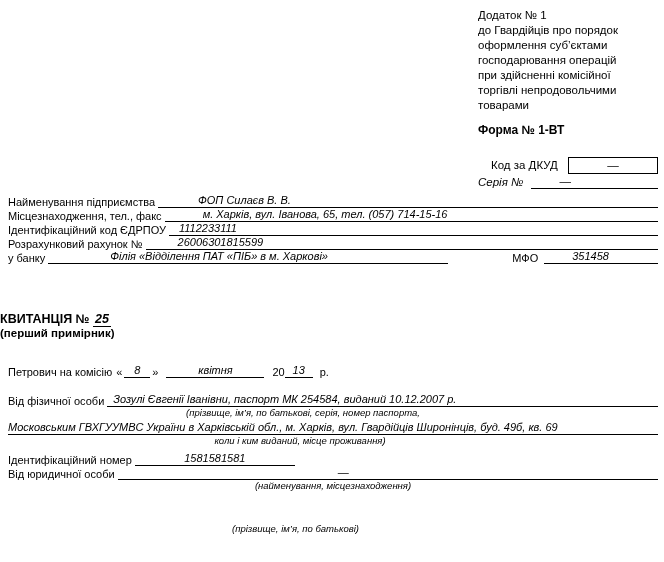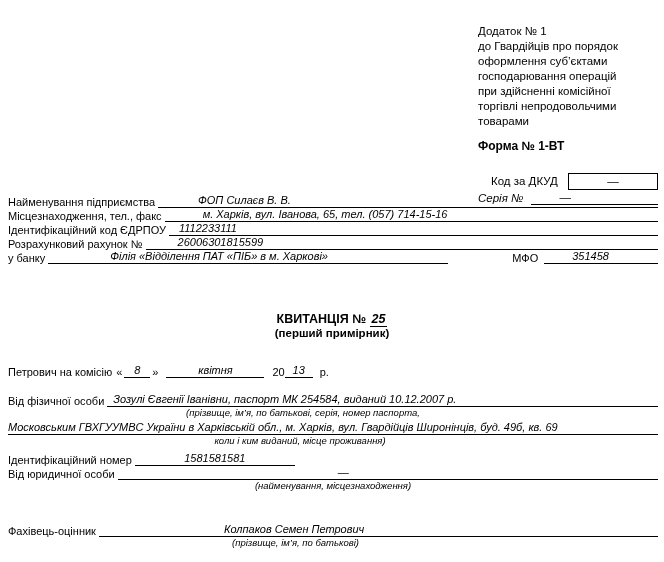--- a/index.html
+++ b/index.html
@@ -3,39 +3,39 @@
 <meta charset="utf-8">
 <style>
   * { margin:0; padding:0; box-sizing:border-box; }
   html,body { background:#fff; }
   .page {
     position:relative; width:664px; height:562px; background:#ffffff;
     font-family:"Liberation Sans", sans-serif; font-size:11px; color:#000;
     overflow:hidden;
   }
   
-  .hdr { position:absolute; left:478px; top:8px; width:180px; font-size:11.5px; line-height:15px;margin-top:16px; }
+  .hdr { position:absolute; left:478px; top:8px; width:180px; font-size:11.5px; line-height:15px; }
   .form-no { font-weight:bold; font-size:12px; margin-top:10px; }
   .dkud-row { display:flex; align-items:center; margin-top:19px;padding-left:13px; }
   .hlbl { white-space:nowrap; }
   .dkud-box { flex:1; margin-left:10px; border:1px solid #000; height:17px; line-height:15px; text-align:center; }
   .seriya-row { display:flex; align-items:center; margin-top:1px; height:14px;font-style:italic; }
   .seriya-blank { flex:1; margin-left:8px; border-bottom:1px solid #000; text-align:left; padding-left:28px; line-height:13px; }
   
   .frow { display:flex; align-items:flex-end; height:14px; }
   .lbl { white-space:nowrap; padding-right:3px; }
   .fill { flex:1; border-bottom:1px solid #000; white-space:nowrap; line-height:13px; }
   .val { font-style:italic; white-space:nowrap; }
   .cap { font-style:italic; font-size:9.5px; line-height:12px; text-align:center; }
   
   .company { position:absolute; left:8px; top:194px; right:6px; }
   .fill-bank { flex:none; width:400px; border-bottom:1px solid #000; line-height:13px; }
   .mfo-lbl { white-space:nowrap; margin-left:64px; padding-right:6px; }
   
-  .title-block { position:absolute; left:0; right:0; top:312px; text-align:center; font-weight:bold; }
+  .title-block { position:absolute; left:0; right:0; top:312px; text-align:left; font-weight:bold; }
   .t1 { font-size:12.5px; }
   .num { font-style:italic; border-bottom:1px solid #000; padding:0 2px; }
   .t2 { font-size:11.5px; margin-top:1px; }
   
   .date-row { position:absolute; left:8px; top:363px; display:flex; align-items:flex-end; height:15px; }
   .blank { border-bottom:1px solid #000; text-align:center; line-height:13px; }
   .day { width:26px; margin:0 2px; }
   .month { width:98px; margin:0 8px; }
   .year { width:28px; }
   .rp { margin-left:7px; }
@@ -135,20 +135,16 @@
       <span class="idfill"><span class="val">1581581581</span></span>
     </div>
     <div class="frow">
       <span class="lbl">Від юридичної особи</span>
       <span class="fill"><span class="dash">—</span></span>
     </div>
     <div class="cap cap3">(найменування, місцезнаходження)</div>
   </div>
 
   <div class="appraiser">
-    <div class="frow">
-      <span class="lbl">Фахівець-оцінник</span>
-      <span class="fill"><span class="val" style="margin-left:125px">Колпаков Семен Петрович</span></span>
-    </div>
     <div class="cap cap4">(прізвище, ім’я, по батькові)</div>
   </div>
 
 </div>
 
 </body></html>

